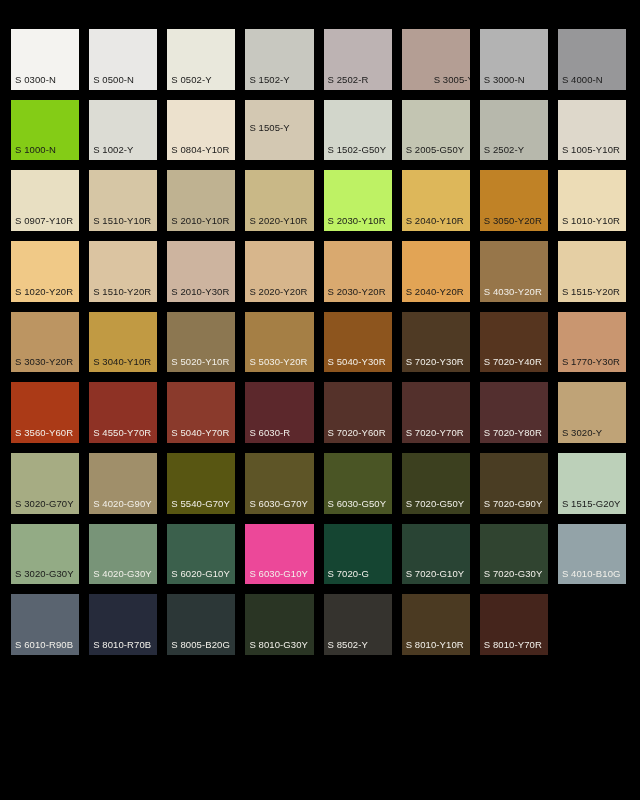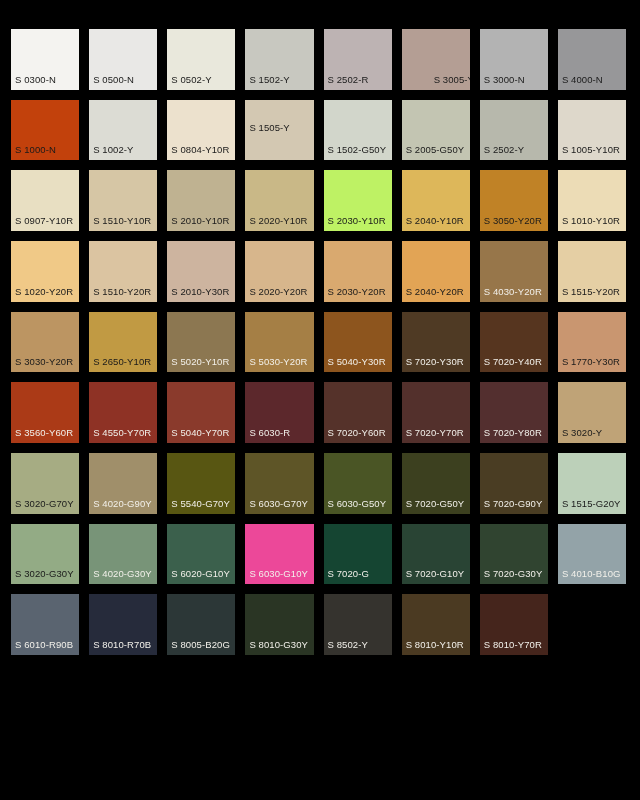--- a/index.html
+++ b/index.html
@@ -73,21 +73,21 @@
     </div>
     <div class="swatch light" style="background-color: rgb(180, 158, 148); padding-left: 28px;">
       <span class="swatch-label">S 3005-Y50R</span>
     </div>
     <div class="swatch light" style="background-color: rgb(179, 179, 179);">
       <span class="swatch-label">S 3000-N</span>
     </div>
     <div class="swatch light" style="background-color: rgb(151, 151, 153);">
       <span class="swatch-label">S 4000-N</span>
     </div>
-    <div class="swatch light" style="background-color: #c2410c;">
+    <div class="swatch light" style="background-color: #84cc16;">
       <span class="swatch-label">S 1000-N</span>
     </div>
     <div class="swatch light" style="background-color: rgb(220, 220, 212);">
       <span class="swatch-label">S 1002-Y</span>
     </div>
     <div class="swatch light" style="background-color: rgb(236, 225, 205);">
       <span class="swatch-label">S 0804-Y10R</span>
     </div>
     <div class="swatch light" style="background-color: rgb(211, 200, 178); align-items: center;">
       <span class="swatch-label">S 1505-Y</span>
@@ -149,21 +149,21 @@
     <div class="swatch dark" style="background-color: rgb(151, 118, 74);">
       <span class="swatch-label">S 4030-Y20R</span>
     </div>
     <div class="swatch light" style="background-color: rgb(229, 207, 164);">
       <span class="swatch-label">S 1515-Y20R</span>
     </div>
     <div class="swatch light" style="background-color: rgb(188, 149, 98);">
       <span class="swatch-label">S 3030-Y20R</span>
     </div>
     <div class="swatch light" style="background-color: rgb(193, 154, 67);">
-      <span class="swatch-label">S 2650-Y10R</span>
+      <span class="swatch-label">S 3040-Y10R</span>
     </div>
     <div class="swatch dark" style="background-color: rgb(140, 119, 81);">
       <span class="swatch-label">S 5020-Y10R</span>
     </div>
     <div class="swatch dark" style="background-color: rgb(165, 127, 69);">
       <span class="swatch-label">S 5030-Y20R</span>
     </div>
     <div class="swatch dark" style="background-color: rgb(141, 85, 30);">
       <span class="swatch-label">S 5040-Y30R</span>
     </div>

